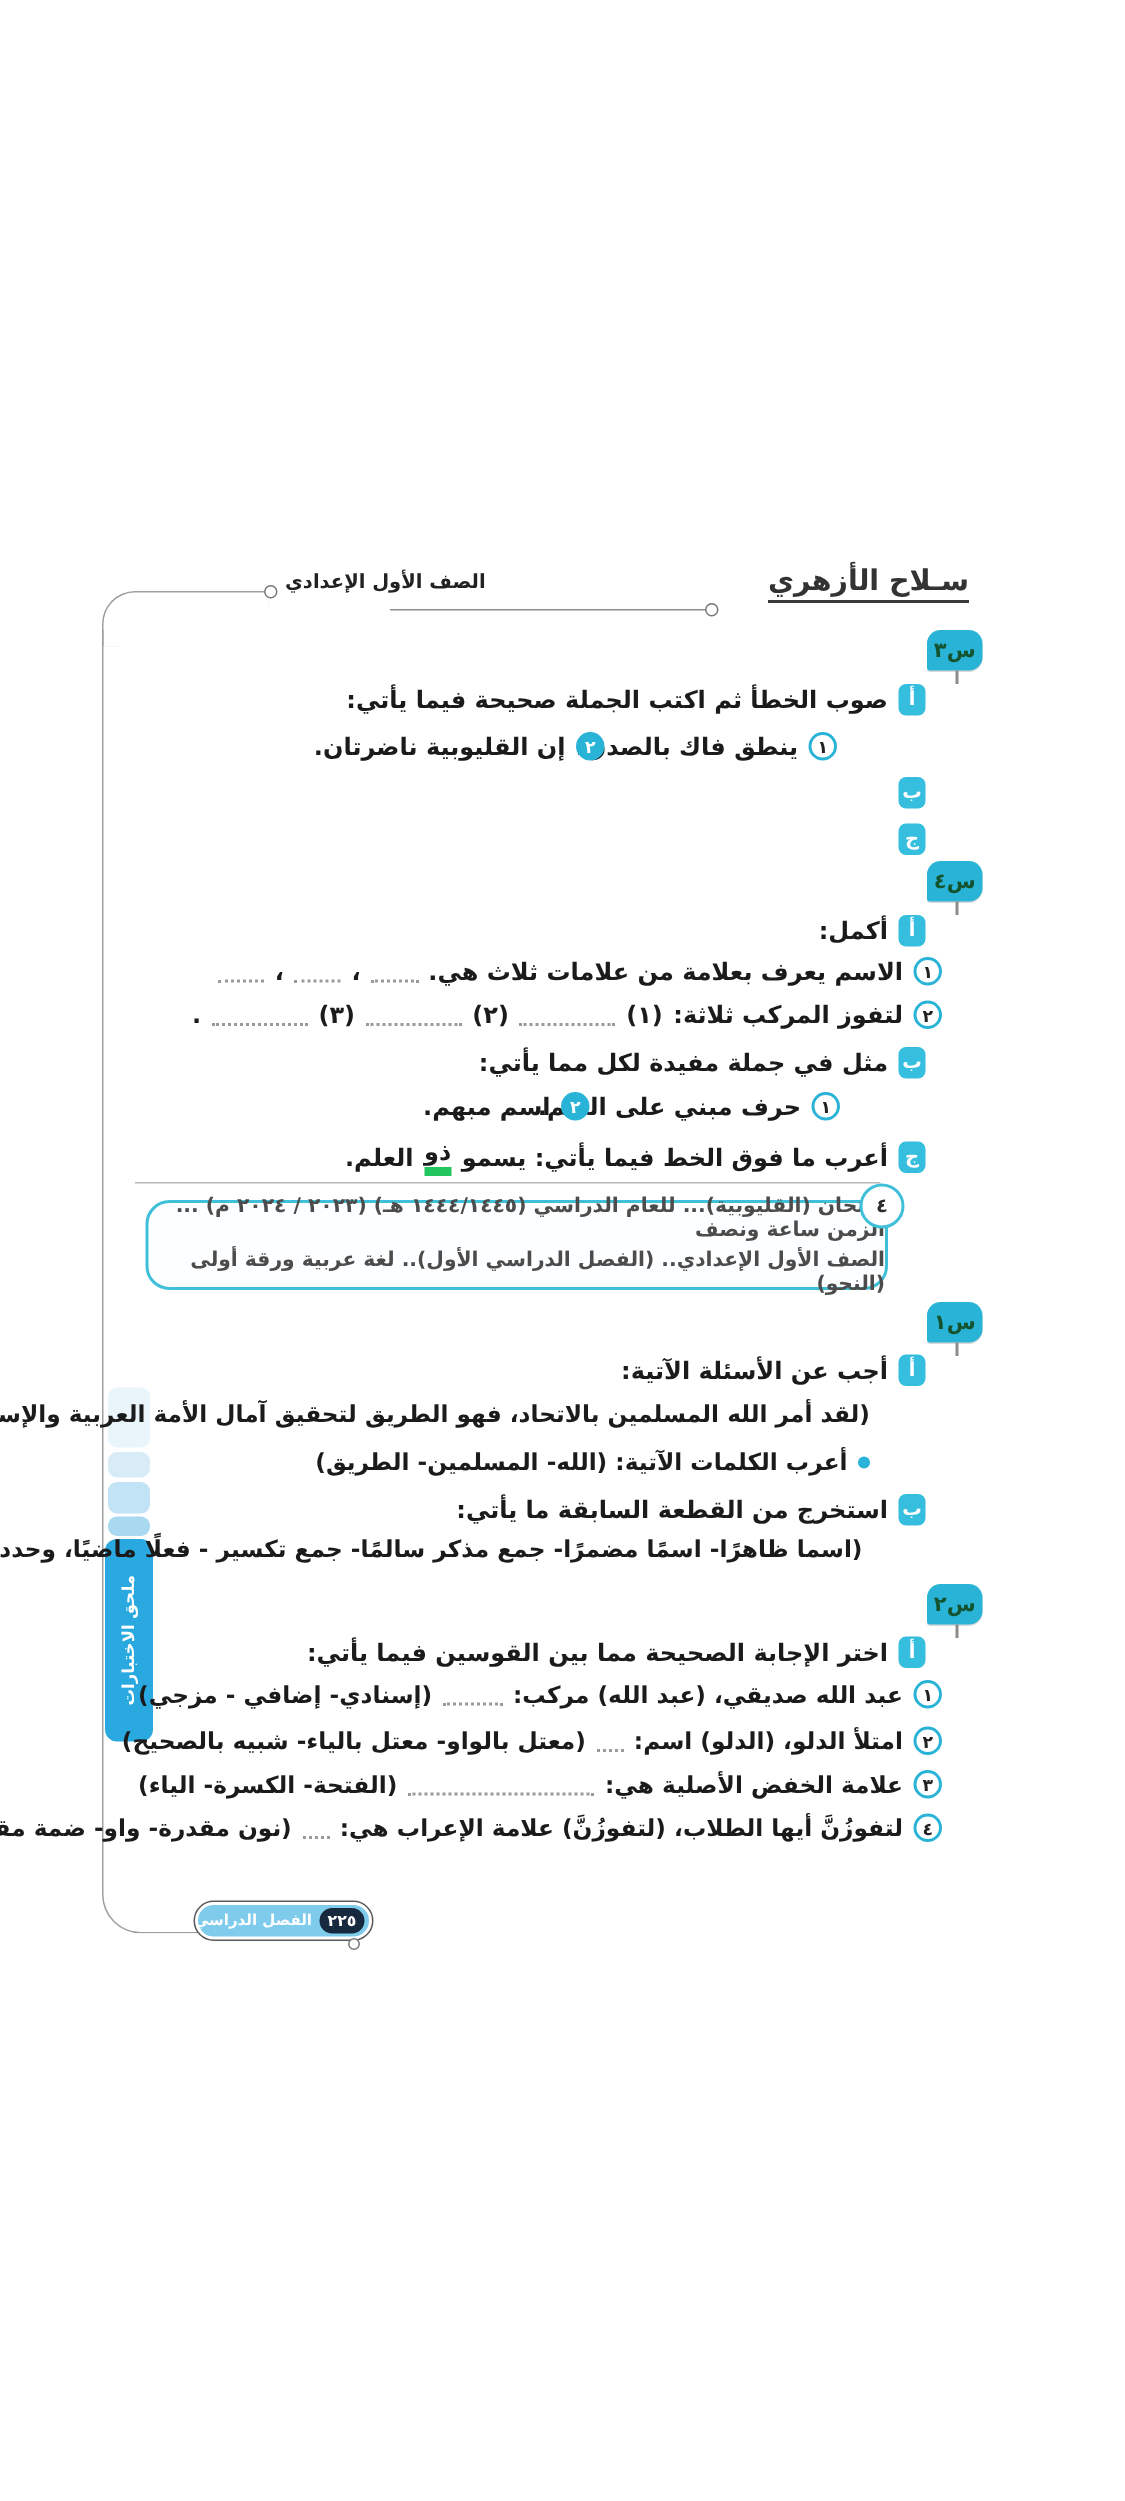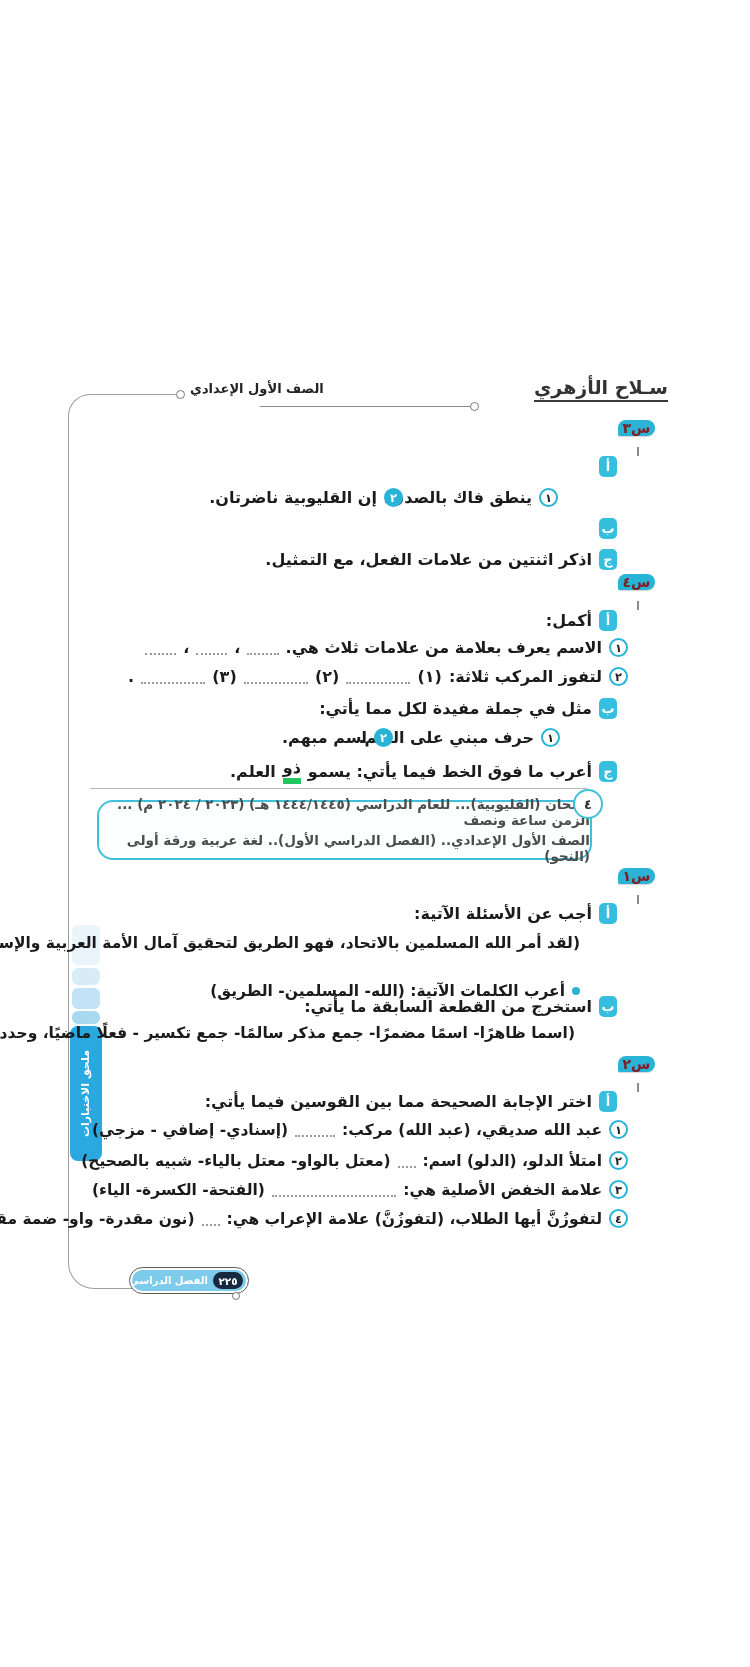--- a/index.html
+++ b/index.html
@@ -17,37 +17,37 @@
     position:absolute;left:68px;top:420px;width:64px;height:868px;
     border-left:1.4px solid #9e9e9e;border-bottom:1.4px solid #9e9e9e;
     border-bottom-left-radius:26px;
   }
   .small-dot{
     position:absolute;width:7px;height:7px;border:1.4px solid #777;border-radius:50%;background:#fff;
   }
   
   .grade-label{position:absolute;left:190px;top:381px;font-size:13px;font-weight:bold;color:#222;}
   .brand{
-    position:absolute;right:82px;top:376px;font-size:19px;font-weight:bold;color:#333;
+    position:absolute;right:104px;top:376px;font-size:19px;font-weight:bold;color:#333;
     border-bottom:2px solid #3a3a3a;padding-bottom:2px;letter-spacing:-.5px;text-align:right;
   }
   .brand-line{position:absolute;left:260px;top:406px;width:212px;height:1.4px;background:#8d8d8d;}
   
   .stab{position:absolute;left:72px;width:28px;border-radius:6px;}
   .stab-active{
     position:absolute;left:70px;top:1026px;width:32px;height:135px;background:var(--sidebar,#29a9e0);
     border-radius:8px;display:flex;align-items:center;justify-content:center;
   }
   .stab-active span{
     transform:rotate(-90deg);white-space:nowrap;color:#fff;font-size:11px;font-weight:bold;
   }
   
   .qbadge{
-    position:absolute;right:95px;width:37px;height:16px;background:var(--accent,#29b3d6);
-    border-radius:9px 9px 9px 2px;color:#7f1d1d;font-size:14px;font-weight:bold;
+    position:absolute;right:95px;width:37px;height:27px;background:var(--accent,#29b3d6);
+    border-radius:9px 9px 9px 2px;color:#14532d;font-size:14px;font-weight:bold;
     display:flex;align-items:center;justify-content:center;box-shadow:0 1px 0 rgba(0,0,0,.15);
   }
   .connector{position:absolute;right:111px;width:2px;height:9px;background:#8c8c8c;}
   .marker{
     width:18px;height:21px;background:#35bedd;border-radius:5px;color:#fff;font-size:13px;
     font-weight:bold;display:inline-flex;align-items:center;justify-content:center;flex-shrink:0;
   }
   .numc{
     width:19px;height:19px;border:2px solid var(--accent,#29b3d6);border-radius:50%;box-sizing:border-box;
     color:#222;font-size:11.5px;font-weight:bold;display:inline-flex;align-items:center;justify-content:center;flex-shrink:0;
@@ -105,40 +105,40 @@
   <div class="stab" style="top:1011px;height:13px;background:#a9d9f1;"></div>
   <div class="stab-active">
     <span>ملحق الاختبارات</span>
   </div>
 
   <div class="qbadge" style="top:420px;">س٣</div>
   <div class="connector" style="top:447px;"></div>
 
   <div class="qline" style="top:456px;right:133px;">
     <span class="marker">أ</span>
+    <span>صوب الخطأ ثم اكتب الجملة صحيحة فيما يأتي:</span>
   </div>
 
   <div>
     <div class="qline" style="top:488px;right:192px;">
       <span class="numc">١</span>
       <span>ينطق فاك بالصدق.</span>
     </div>
     <div class="qline" style="top:488px;right:347px;">
       <span class="numc filled">٢</span>
       <span>إن القليوبية ناضرتان.</span>
     </div>
   </div>
 
   <div class="qline" style="top:518px;right:133px;">
     <span class="marker">ب</span>
   </div>
 
   <div class="qline" style="top:549px;right:133px;">
     <span class="marker">ج</span>
-    <span>اذكر اثنتين من علامات الفعل، مع التمثيل.</span>
   </div>
 
   <div class="qbadge" style="top:574px;text-align:right;">س٤</div>
   <div class="connector" style="top:601px;"></div>
 
   <div class="qline" style="top:610px;right:133px;">
     <span class="marker">أ</span>
     <span>أكمل:</span>
   </div>
 
@@ -199,21 +199,21 @@
 
   <div class="qline" style="top:903px;right:133px;">
     <span class="marker">أ</span>
     <span>أجب عن الأسئلة الآتية:</span>
   </div>
 
   <div class="qline" style="top:934px;right:170px;font-size:15.5px;">
     <span>(لقد أمر الله المسلمين بالاتحاد، فهو الطريق لتحقيق آمال الأمة العربية والإسلامية).</span>
   </div>
 
-  <div class="qline" style="top:966px;right:170px;font-size:15.5px;margin-top:16px;">
+  <div class="qline" style="top:966px;right:170px;font-size:15.5px;">
     <span class="bullet-dot"></span>
     <span>أعرب الكلمات الآتية: (الله- المسلمين- الطريق)</span>
   </div>
 
   <div class="qline" style="top:996px;right:133px;">
     <span class="marker">ب</span>
     <span>استخرج من القطعة السابقة ما يأتي:</span>
   </div>
 
   <div class="qline" style="top:1024px;right:175px;font-size:15.5px;">

